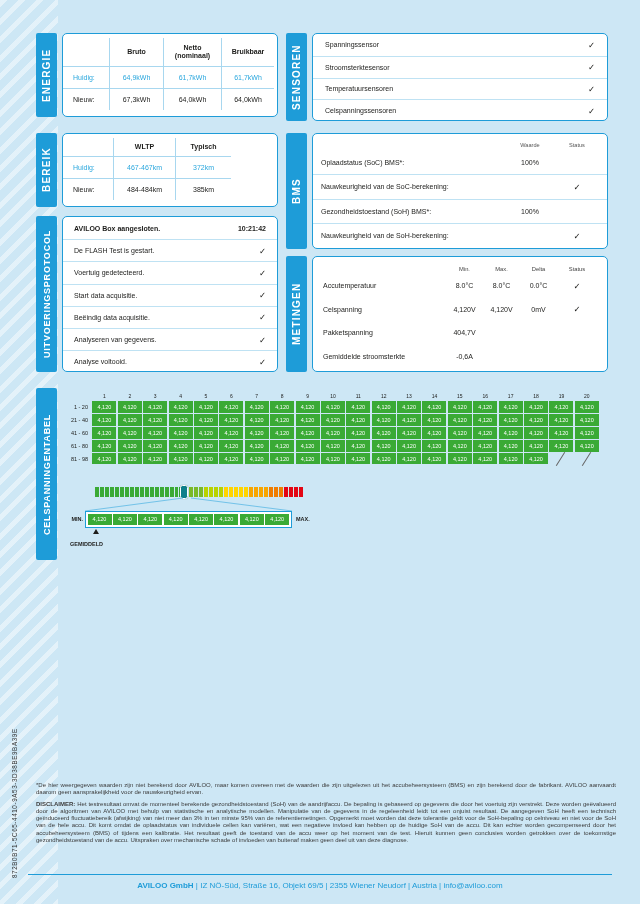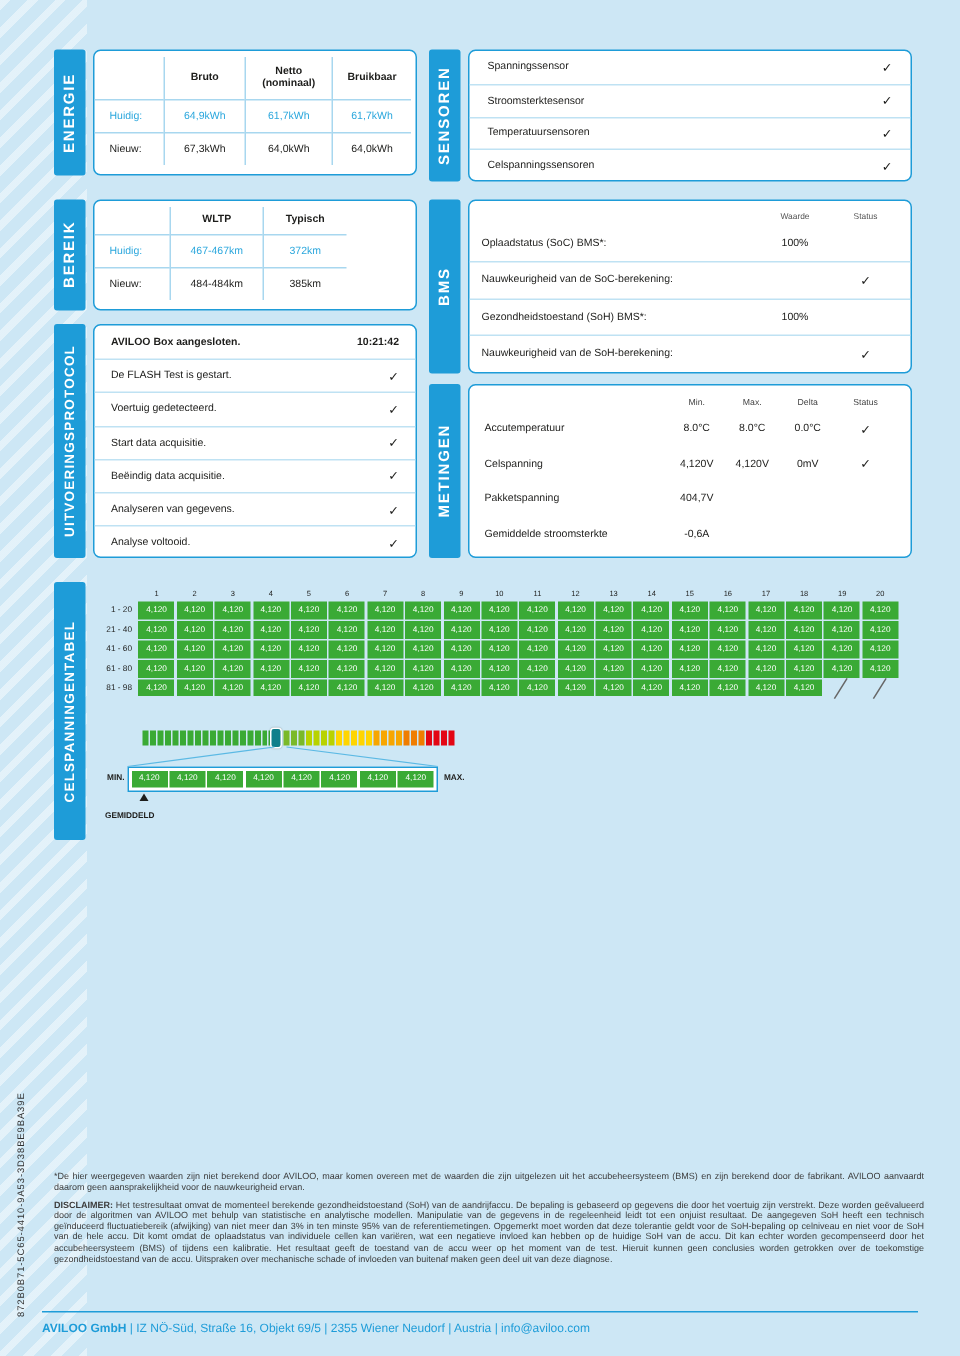--- a/index.html
+++ b/index.html
@@ -70,21 +70,21 @@
     border:1px solid #1e9cd8; background:#fff; }
   .minmax { position:absolute; font-size:5.5px; font-weight:bold; }
   .avg-tick { position:absolute; left:93px; top:529px; width:0; height:0;
     border-left:3px solid transparent; border-right:3px solid transparent; border-bottom:5px solid #1d1d1b; }
   .avg-label { position:absolute; left:70px; top:541px; font-size:5.5px; font-weight:bold; }
 
   .footnotes { position:absolute; left:36px; top:782px; width:580px; font-size:6px; line-height:7.3px;
     color:#3c3c3c; text-align:justify; }
   .footnotes p + p { margin-top:4px; }
   .footer { position:absolute; left:28px; top:874px; width:584px; border-top:1px solid #1e9cd8;
-    padding-top:6px; text-align:left; font-size:8px; color:#1e9cd8; }
+    padding-top:6px; text-align:center; font-size:8px; color:#1e9cd8; }
   .footer b { font-weight:bold; }
   .doc-id { position:absolute; left:11px; top:688px; height:190px; writing-mode:vertical-rl; transform:rotate(180deg);
     font-size:6.3px; letter-spacing:0.6px; color:#333; display:flex; align-items:center; }
 </style>
 </head>
 <body>
 
 <div class="page">
   <div class="stripes"></div>
 

